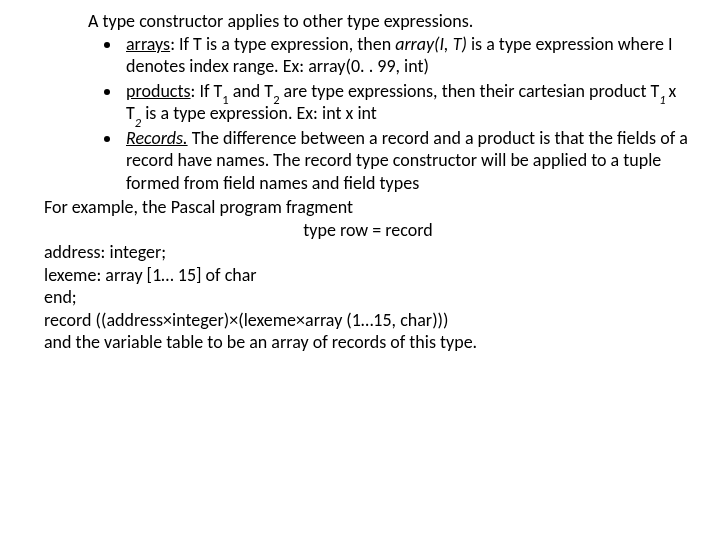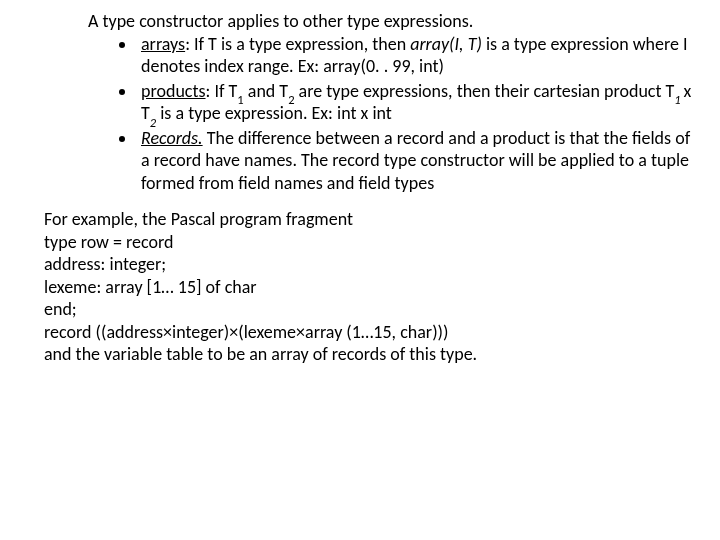--- a/index.html
+++ b/index.html
@@ -6,26 +6,26 @@
   body{
     width:720px;height:540px;
     background:#fff;
     font-family:Calibri,"Segoe UI",Arial,sans-serif;
     font-size:18px;line-height:1.25;color:#000;
     box-sizing:border-box;
     padding:10px 28px 10px 44px;
   }
   .intro{margin-left:44px}
   ul.bullets{list-style:disc;margin:0;padding:0 0 0 78px}
-  ul.bullets>li{margin:0 0 2px 15px;padding-left:4px}
+  ul.bullets>li{margin:0 0 2px 0;padding-left:4px}
   .u{text-decoration:underline}
   .it{font-style:italic}
   sub{font-size:0.7em;line-height:0;position:relative;top:0.25em}
-  .example{margin-top:14px}
-  .center{}
+  .example{margin-top:2px}
+  .center{text-align:center}
 </style>
 </head>
 <body>
 
 <div class="intro">A type constructor applies to other type expressions.</div>
 
 <ul class="bullets">
   <li>
     <span class="u">arrays</span><span>: If T is a type expression, then </span><span class="it">array(I, T)</span><span> is a type expression where I denotes index range. Ex: array(0. . 99, int)</span>
   </li>

